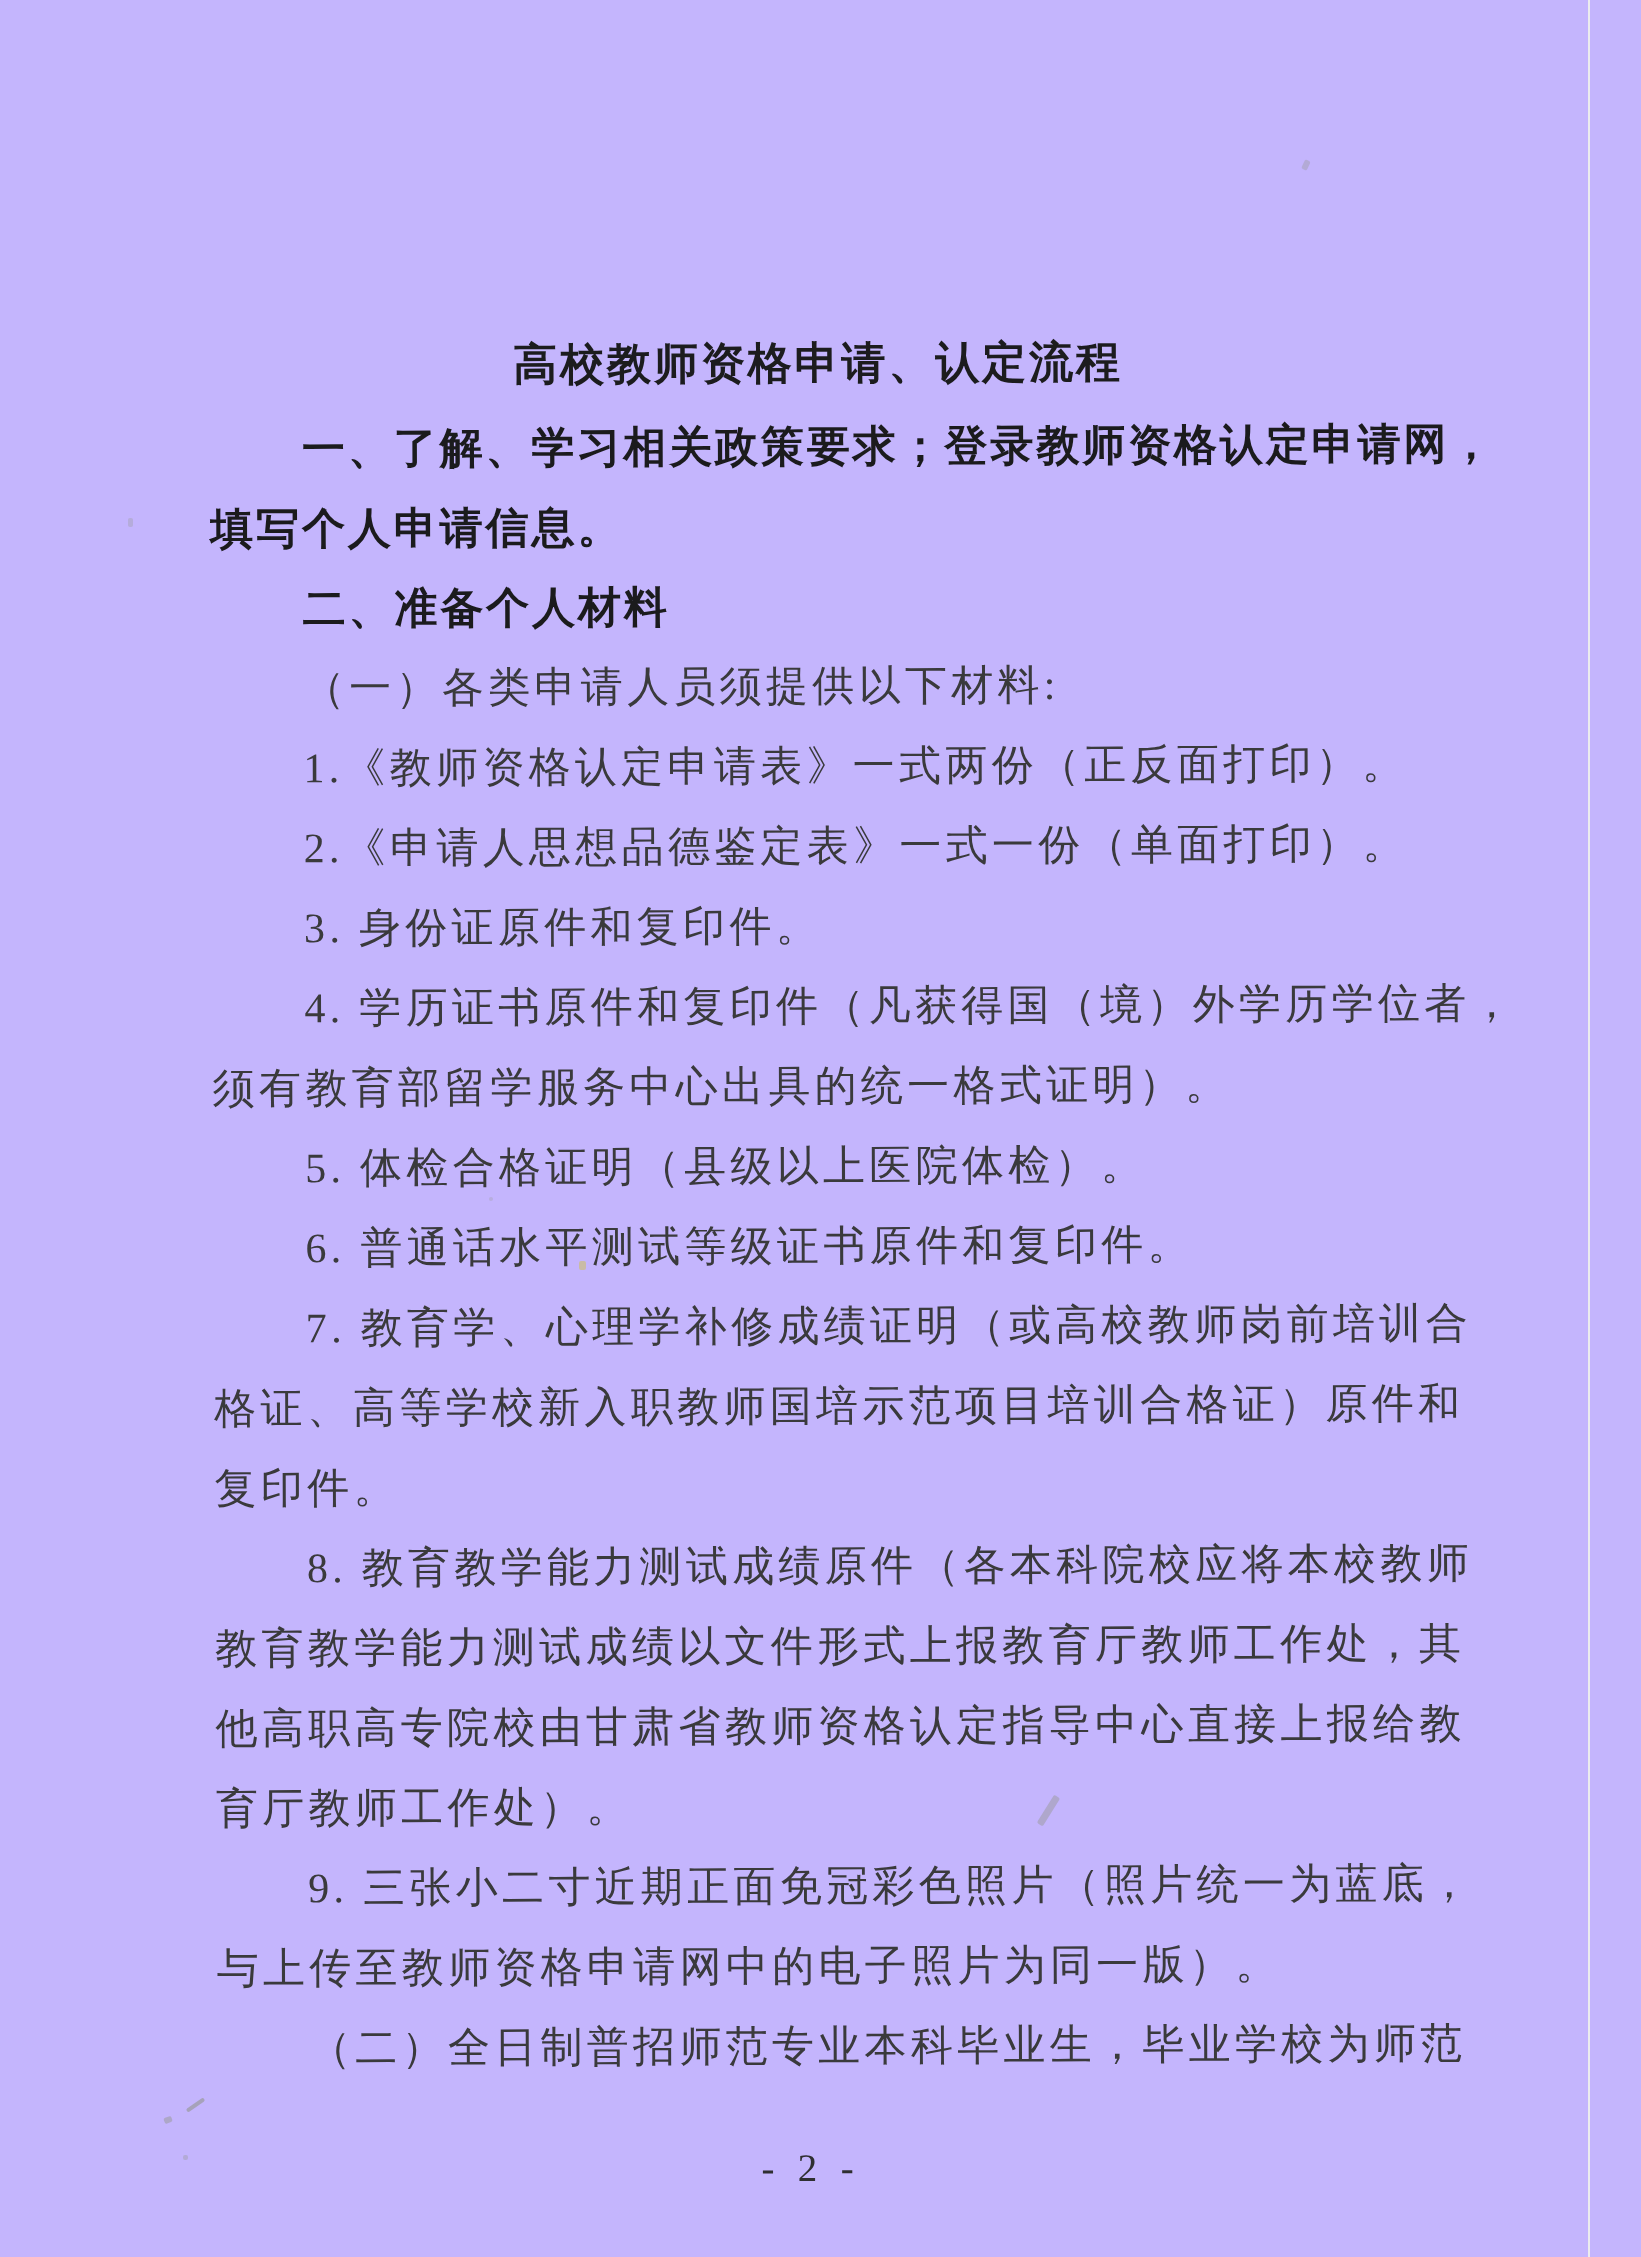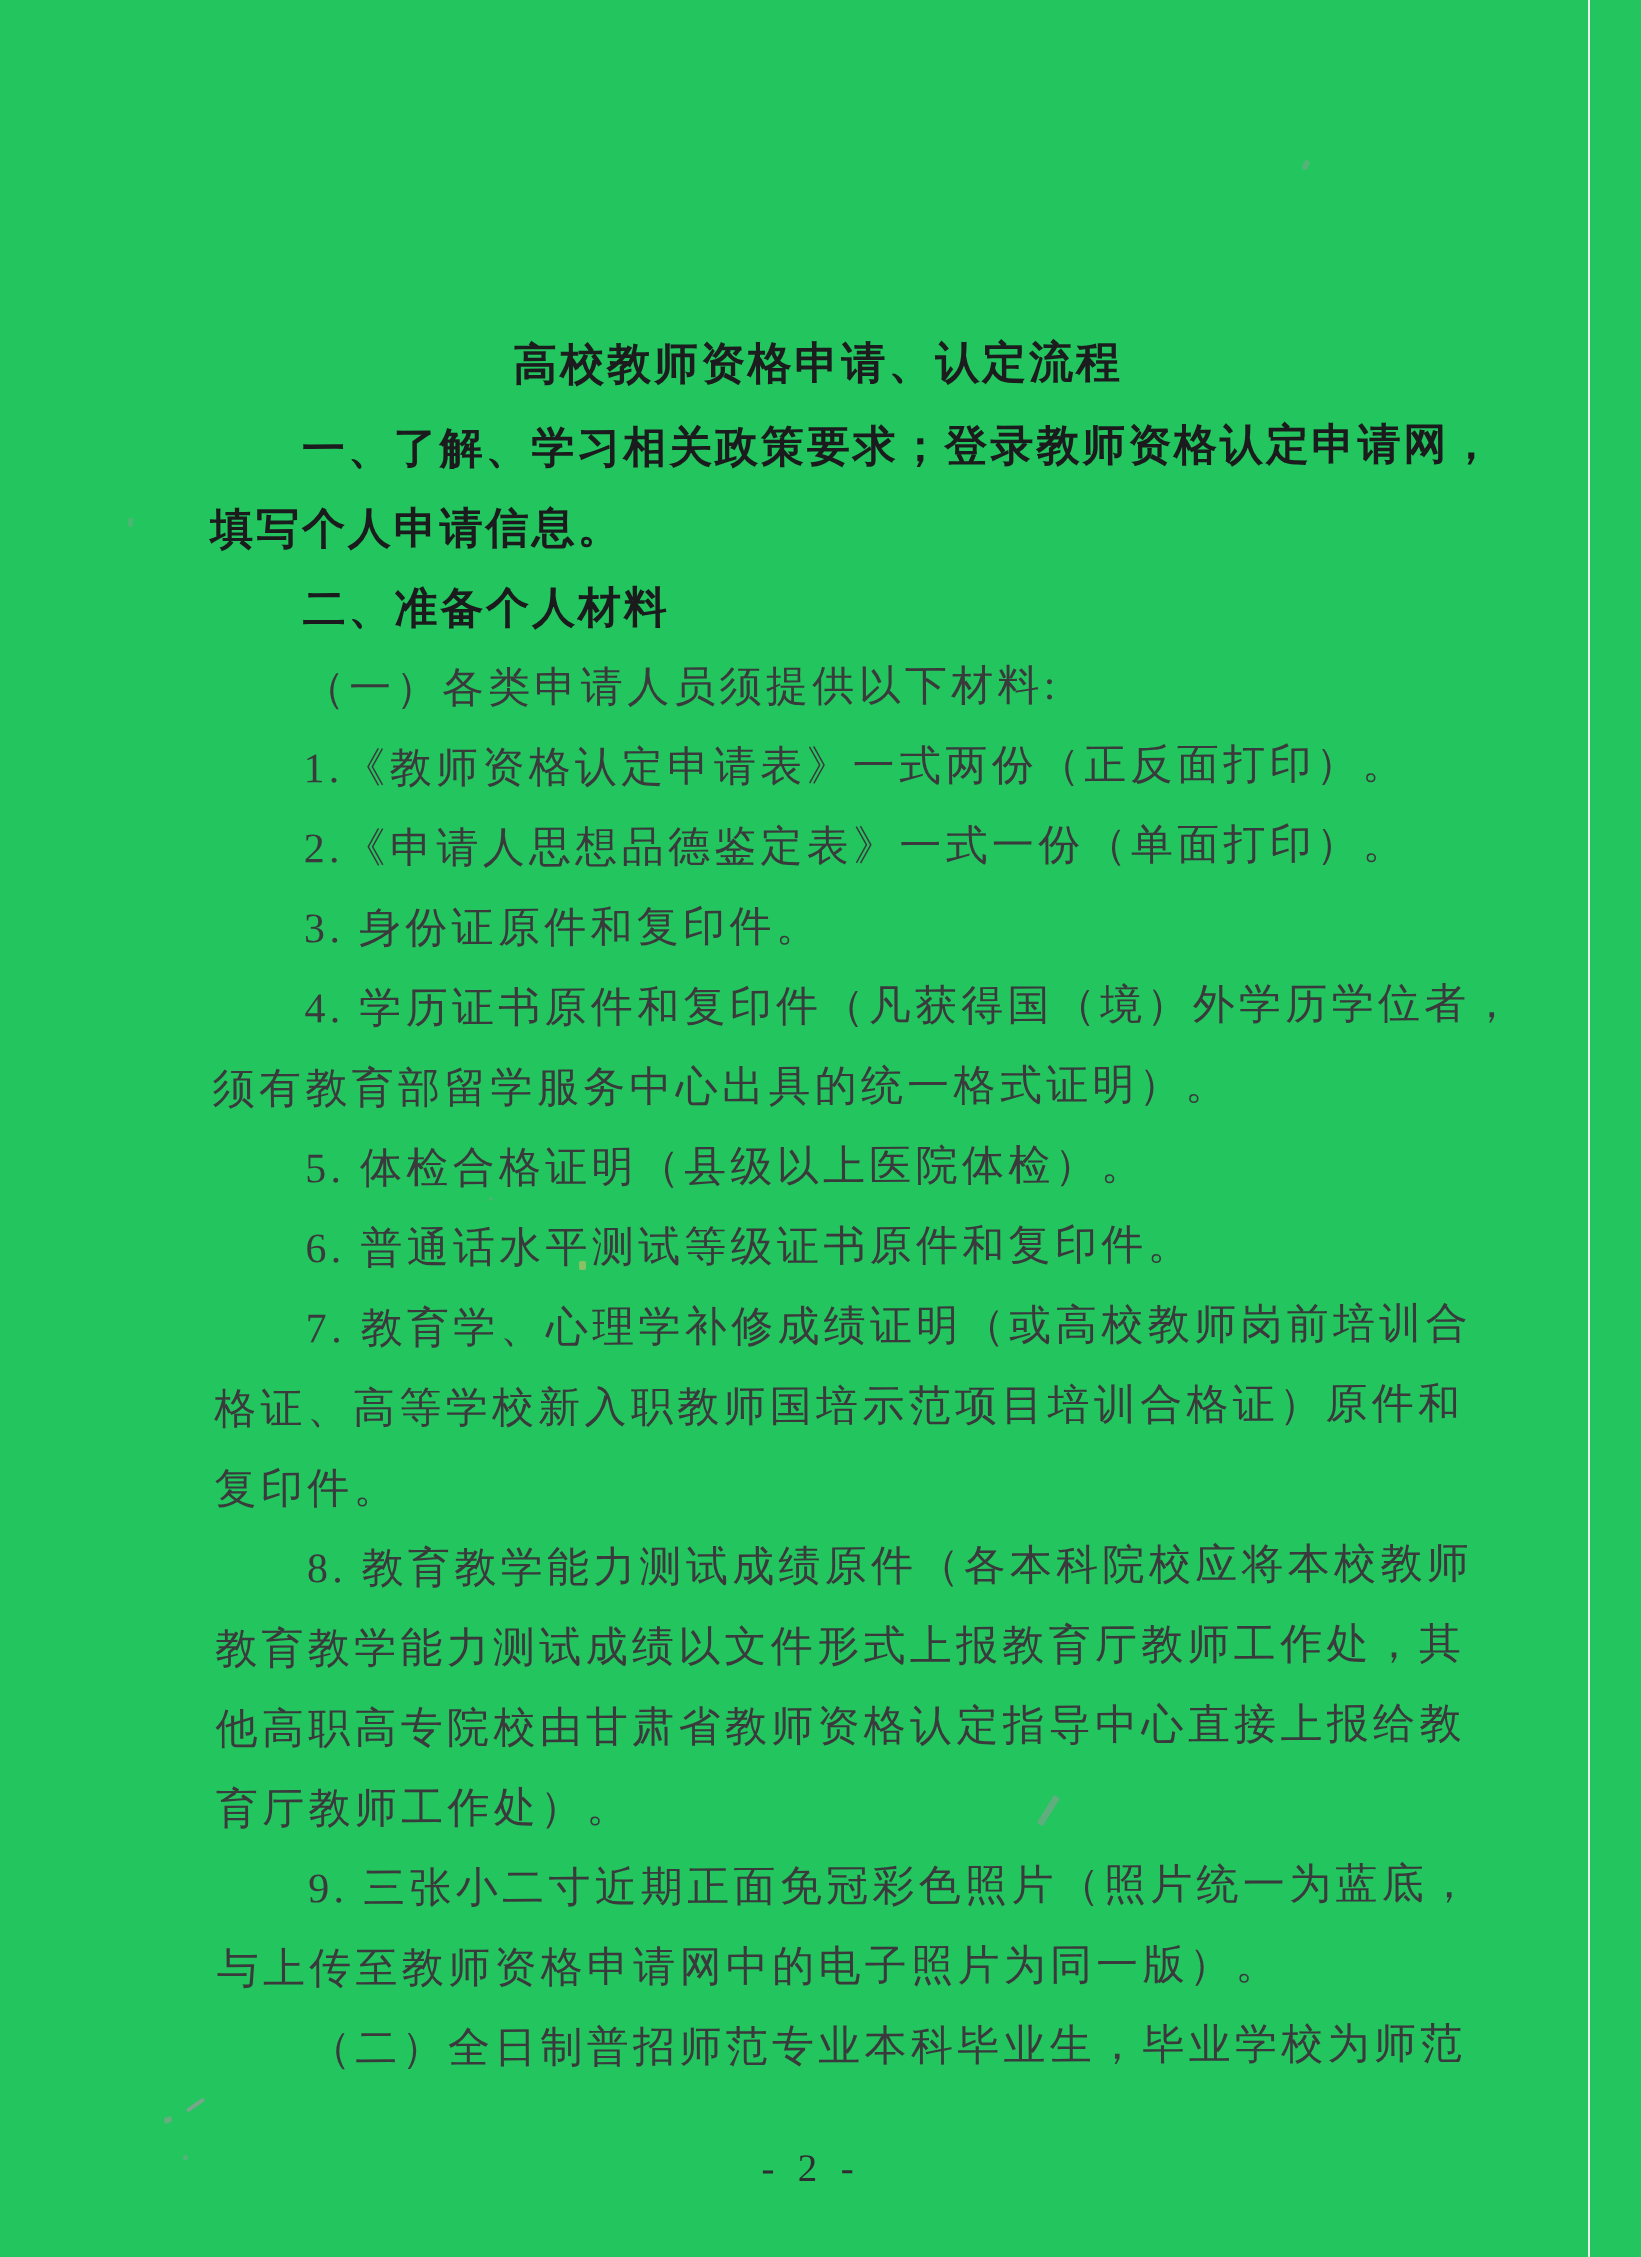--- a/index.html
+++ b/index.html
@@ -4,21 +4,21 @@
 <style>
   html, body {
     margin: 0;
     padding: 0;
     background: #fbfbfa;
   }
   .page {
     position: relative;
     width: 1641px;
     height: 2257px;
-    background: #22c55e;
+    background: #c4b5fd;
     overflow: hidden;
     font-family: "Liberation Serif", "DejaVu Serif", serif;
     color: #38383a;
   }
   
   .scan-edge {
     position: absolute;
     top: 0;
     left: 1588px;
     width: 1.9px;

